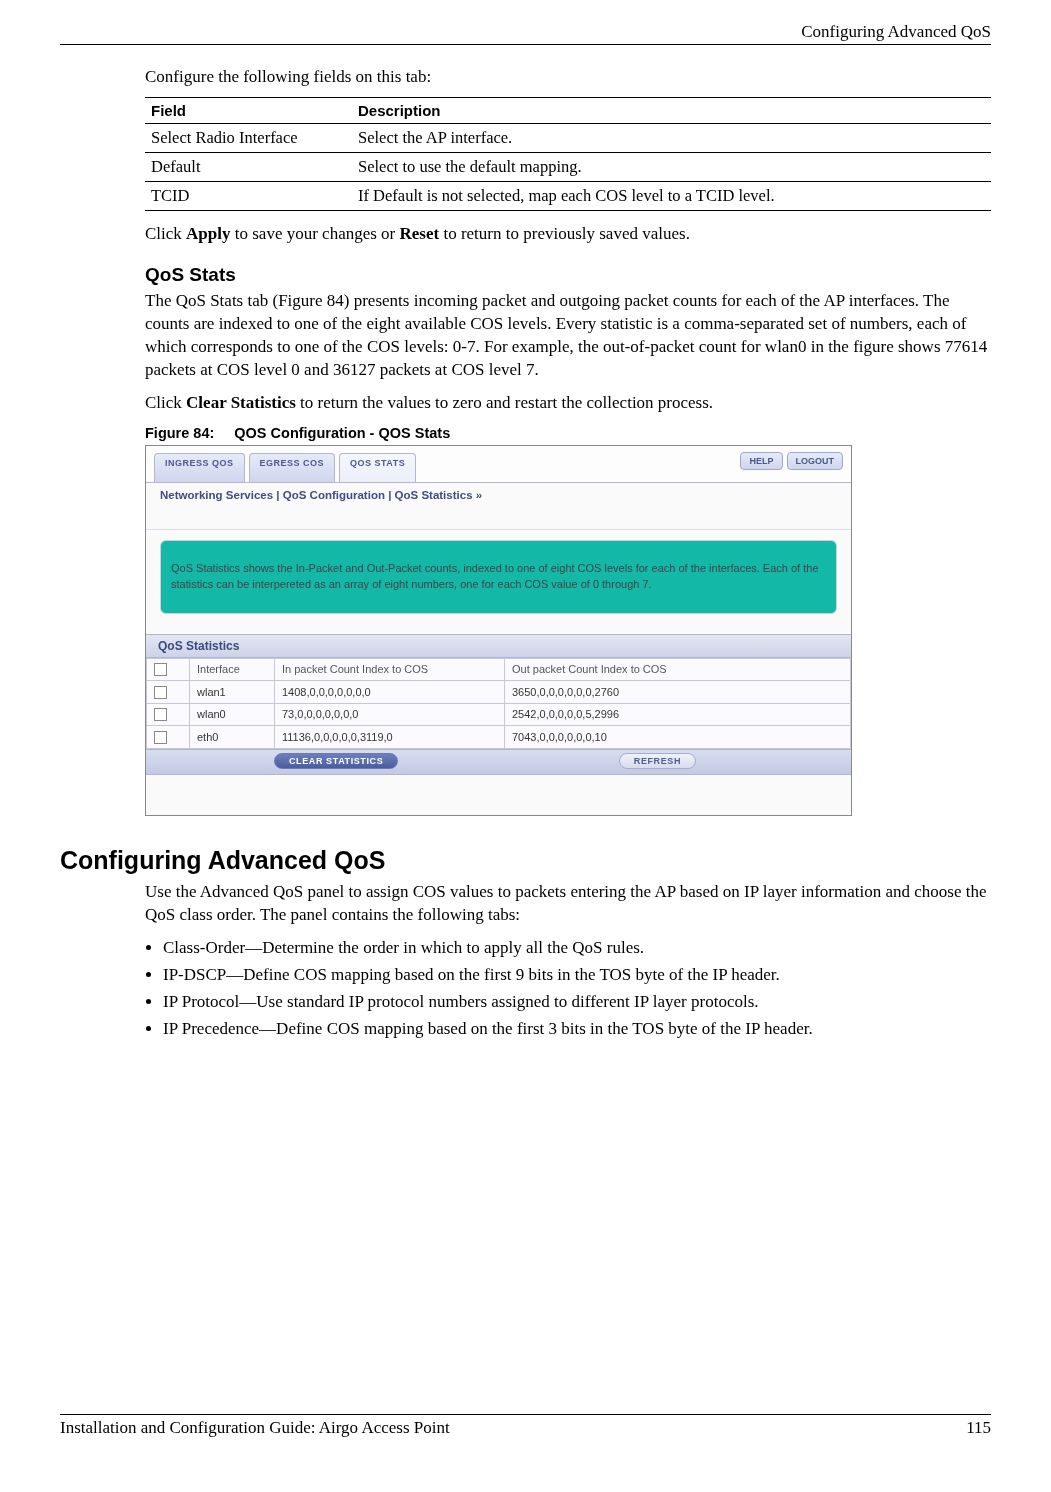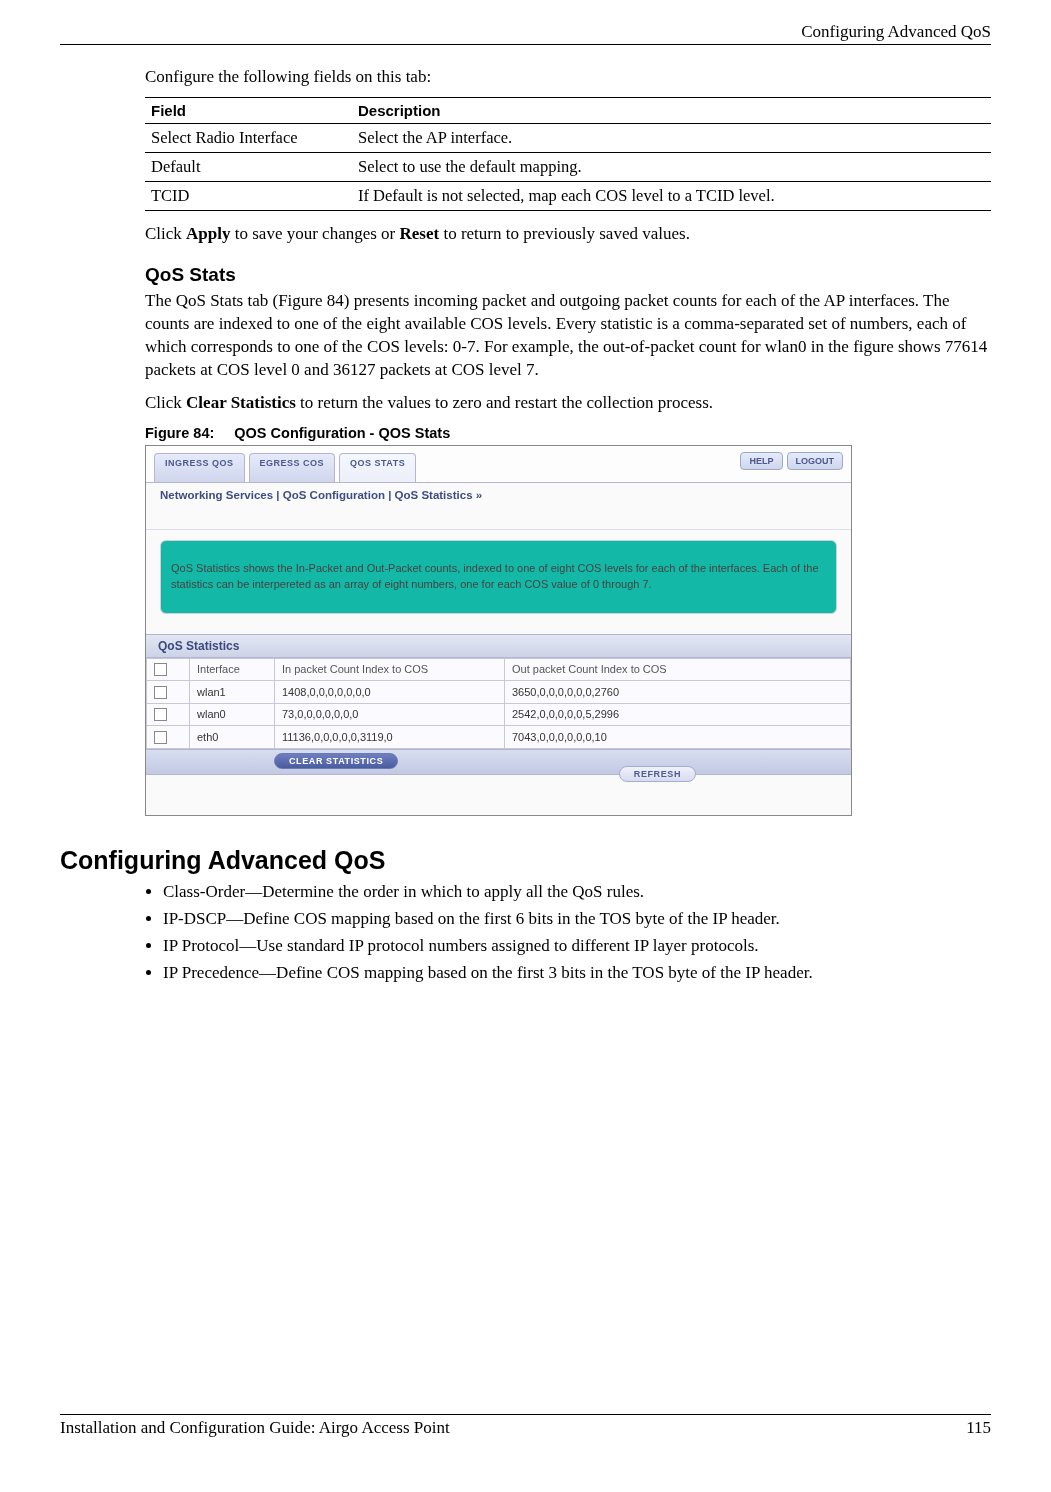--- a/index.html
+++ b/index.html
@@ -185,21 +185,21 @@
     font-size: 9px;
     font-weight: bold;
     letter-spacing: 0.6px;
   }
   .ss-actbtn.light {
     background: linear-gradient(#f0f2fa, #d7dced);
     color: #4e5b97;
     border: 1px solid #a6add1;
   }
   .ss-btnbar .left-btn { position:absolute; left: 128px; top:3px;}
-  .ss-btnbar .right-btn { position:absolute; right: 155px; top:16px;}
+  .ss-btnbar .right-btn { position:absolute; right: 155px; top:3px;}
   .ss-btnbar-spacer { height: 18px;}
   .ss-bottom-pad { height: 40px; }
   
   .section-heading {
     font-family: Arial, Helvetica, sans-serif;
     font-weight: bold;
     font-size: 25px;
     margin: 30px 0 6px 0;
   }
   ul.bullets {
@@ -319,23 +319,24 @@
         <div class="ss-btnbar-spacer"></div>
         <span class="ss-actbtn left-btn">CLEAR STATISTICS</span>
         <span class="ss-actbtn light right-btn">REFRESH</span>
       </div>
       <div class="ss-bottom-pad"></div>
     </div>
   </div>
 
   <div class="section-heading">Configuring Advanced QoS</div>
   <div class="indent-block">
+    <div class="body-para">Use the Advanced QoS panel to assign COS values to packets entering the AP based on IP layer information and choose the QoS class order. The panel contains the following tabs:</div>
     <ul class="bullets">
       <li>Class-Order—Determine the order in which to apply all the QoS rules.</li>
-      <li>IP-DSCP—Define COS mapping based on the first 6 bits in the TOS byte of the IP header.</li>
+      <li>IP-DSCP—Define COS mapping based on the first 9 bits in the TOS byte of the IP header.</li>
       <li>IP Protocol—Use standard IP protocol numbers assigned to different IP layer protocols.</li>
       <li>IP Precedence—Define COS mapping based on the first 3 bits in the TOS byte of the IP header.</li>
     </ul>
   </div>
 
   <div class="footer">
     <hr class="footer-rule">
     <div class="footer-row">
       <span>Installation and Configuration Guide: Airgo Access Point</span>
       <span>115</span>

